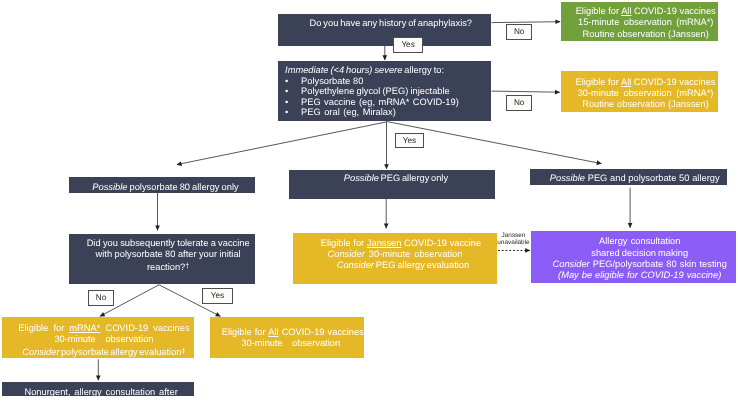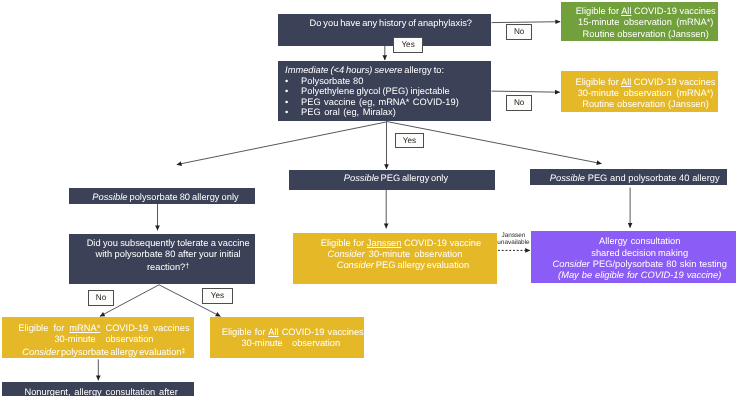--- a/index.html
+++ b/index.html
@@ -99,25 +99,25 @@
   </svg>
 
   <div class="node navy" style="left:278.2px; top:14.1px; width:213.3px; height:32px; justify-content:flex-start; padding-top:3.9px;"><div class="ln" style="word-spacing: -0.75px;"><span>Do you have any history of anaphylaxis?</span></div></div>
 
   <div class="node green" style="left:561.2px; top:1.7px; width:157px; height:38.9px; justify-content:flex-start; padding-top:4.7px;"><div class="ln"><span>Eligible for </span><span class="ul">All</span><span> COVID-19 vaccines</span></div><div class="ln" style="word-spacing: 1.84px;"><span>15-minute observation (mRNA*)</span></div><div class="ln" style="word-spacing: 0.04px;"><span>Routine observation (Janssen)</span></div></div>
 
   <div class="node navy" style="left:278.2px; top:60.5px; width:213.3px; height:60px; align-items:flex-start; justify-content:flex-start; padding:4.3px 0 0 6.9px; text-align:left; line-height:10.5px;"><div class="ln" style="word-spacing: -0.62px;"><span class="it">Immediate (&lt;4 hours) severe</span><span> allergy to:</span></div><div class="blist"><div class="brow" style="word-spacing: 0.3px;"><span class="bdot">•</span><span>Polysorbate 80</span></div><div class="brow" style="word-spacing: -0.4px;"><span class="bdot">•</span><span>Polyethylene glycol (PEG) injectable</span></div><div class="brow" style="word-spacing: 0.8px;"><span class="bdot">•</span><span>PEG vaccine (eg, mRNA* COVID-19)</span></div><div class="brow" style="word-spacing: 0.9px;"><span class="bdot">•</span><span>PEG oral (eg, Miralax)</span></div></div></div>
 
   <div class="node gold" style="left:560.7px; top:71.3px; width:157.6px; height:40.8px; justify-content:flex-start; padding-top:5.55px;"><div class="ln"><span>Eligible for </span><span class="ul">All</span><span> COVID-19 vaccines</span></div><div class="ln" style="word-spacing: 1.98px;"><span>30-minute observation (mRNA*)</span></div><div class="ln" style="word-spacing: 0.2px;"><span>Routine observation (Janssen)</span></div></div>
 
-  <div class="node navy" style="left:68.8px; top:188px; width:186.1px; height:16.4px; justify-content:center; padding-top:2.9px;"><div class="ln" style="word-spacing: -0.51px; position: relative; left: -2.4px;"><span class="it">Possible</span><span> polysorbate 80 allergy only</span></div></div>
+  <div class="node navy" style="left:68.8px; top:177px; width:186.1px; height:16.4px; justify-content:flex-end; padding-top:2.9px;"><div class="ln" style="word-spacing: -0.51px; position: relative; left: -2.4px;"><span class="it">Possible</span><span> polysorbate 80 allergy only</span></div></div>
 
-  <div class="node navy" style="left:289px; top:170.1px; width:206px; height:20px; justify-content:flex-start; padding-top:2.9px;"><div class="ln" style="word-spacing: -0.9px; position: relative; left: -2.1px;"><span class="it">Possible</span><span> PEG allergy only</span></div></div>
+  <div class="node navy" style="left:289px; top:170.1px; width:206px; height:29px; justify-content:flex-start; padding-top:2.9px;"><div class="ln" style="word-spacing: -0.9px; position: relative; left: -2.1px;"><span class="it">Possible</span><span> PEG allergy only</span></div></div>
 
-  <div class="node navy" style="left:530.3px; top:169.1px; width:196.8px; height:15.9px; justify-content:flex-start; padding-top:3.9px;"><div class="ln" style="word-spacing: 0.16px;"><span class="it">Possible</span><span> PEG and polysorbate 40 allergy</span></div></div>
+  <div class="node navy" style="left:530.3px; top:169.1px; width:196.8px; height:15.9px; justify-content:flex-start; padding-top:3.9px;"><div class="ln" style="word-spacing: 0.16px;"><span class="it">Possible</span><span> PEG and polysorbate 50 allergy</span></div></div>
 
   <div class="node navy" style="left:69.4px; top:234.3px; width:185.5px; height:49.4px; justify-content:flex-start; padding-top:3.6px;"><div class="ln" style="word-spacing: -0.27px;"><span>Did you subsequently tolerate a vaccine</span></div><div class="ln" style="word-spacing: -0.13px;"><span>with polysorbate 80 after your initial</span></div><div class="ln"><span>reaction?</span><span class="sup">†</span></div></div>
 
   <div class="node gold" style="left:292.6px; top:233.2px; width:204.7px; height:50.5px; justify-content:flex-start; padding-top:4.8px;"><div class="ln" style="word-spacing: 0.07px;"><span>Eligible for </span><span class="ul">Janssen</span><span> COVID-19 vaccine</span></div><div class="ln" style="word-spacing: 1.5px; position: relative; left: -6px;"><span class="it">Consider</span><span> 30-minute observation</span></div><div class="ln" style="word-spacing: -0.64px; position: relative; left: 2px;"><span class="it">Consider</span><span> PEG allergy evaluation</span></div></div>
 
   <div class="node crimson" style="left:531px; top:231.1px; width:205.4px; height:51.5px; justify-content:flex-start; padding-top:5.4px;"><div class="ln" style="word-spacing: 0.67px;"><span>Allergy consultation</span></div><div class="ln" style="word-spacing: -0.44px;"><span>shared decision making</span></div><div class="ln" style="word-spacing: 0.57px;"><span class="it">Consider</span><span> PEG/polysorbate 80 skin testing</span></div><div class="ln" style="word-spacing: 0.4px;"><span class="it">(May be eligible for COVID-19 vaccine)</span></div></div>
 
   <div class="node gold" style="left:1.6px; top:316.8px; width:192.7px; height:41.7px; justify-content:flex-start; padding-top:6.4px;"><div class="ln" style="word-spacing: 2.5px;"><span>Eligible for </span><span class="ul">mRNA*</span><span> COVID-19 vaccines</span></div><div class="ln" style="word-spacing: 7.1px;"><span>30-minute observation</span></div><div class="ln" style="word-spacing: -1.19px;"><span class="it">Consider</span><span> polysorbate allergy evaluation</span><span class="sup">‡</span></div></div>
 
   <div class="node gold" style="left:209.8px; top:317.2px; width:153.9px; height:41.3px;"><div class="ln" style="word-spacing: 0.5px;"><span>Eligible for </span><span class="ul">All</span><span> COVID-19 vaccines</span></div><div class="ln" style="word-spacing: 6.7px; position: relative; left: -2px;"><span>30-minute observation</span></div></div>

